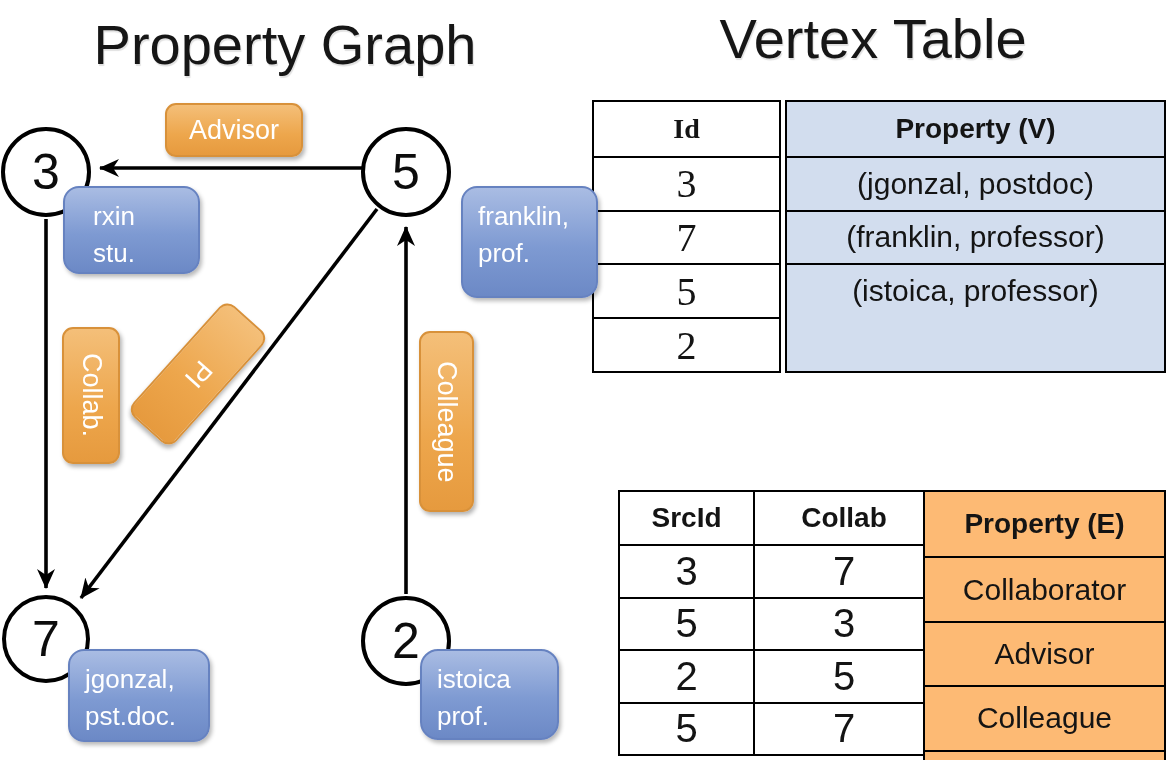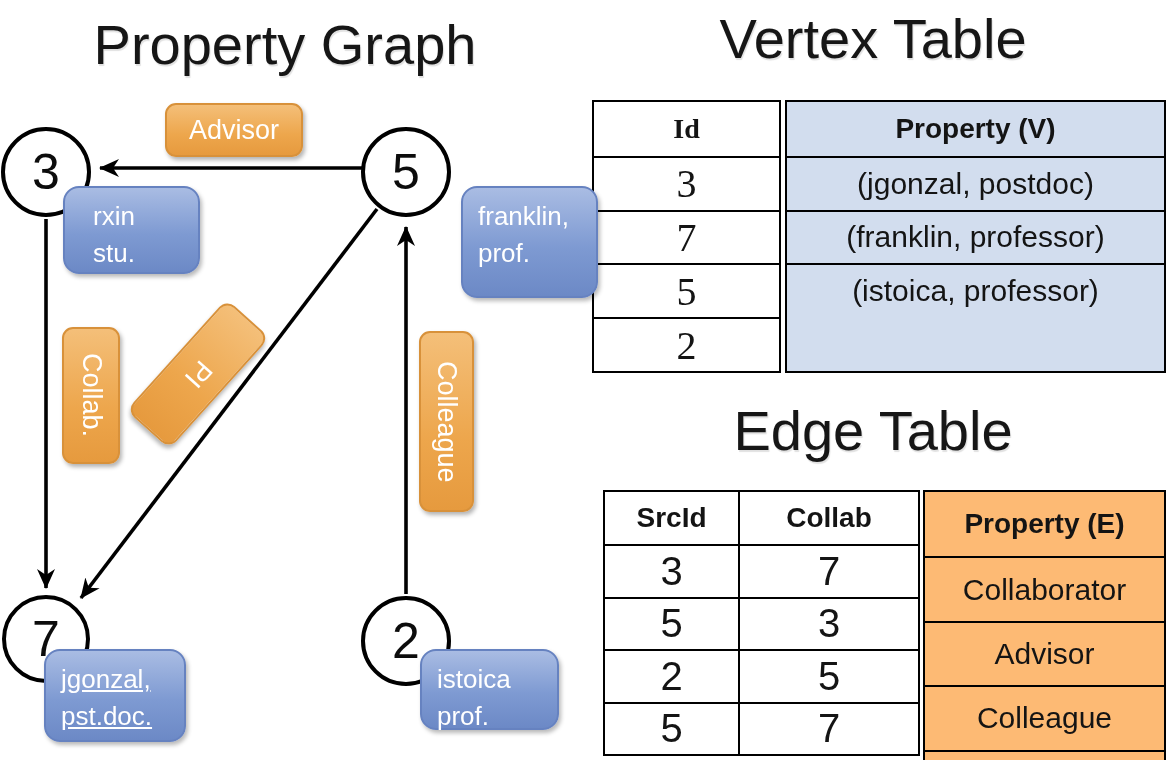--- a/index.html
+++ b/index.html
@@ -65,25 +65,25 @@
   </div>
 
   <div class="vbox" style="left:63px;top:186px;width:137px;height:88px;padding-left:28px;">
     <div>rxin</div>
     <div>stu.</div>
   </div>
   <div class="vbox" style="left:421px;top:186px;width:137px;height:112px;margin-left:40px;">
     <div>franklin,</div>
     <div>prof.</div>
   </div>
-  <div class="vbox" style="left:44px;top:649px;width:142px;height:93px;text-decoration:underline;">
+  <div class="vbox" style="left:68px;top:649px;width:142px;height:93px;">
     <div>jgonzal,</div>
     <div>pst.doc.</div>
   </div>
-  <div class="vbox" style="left:420px;top:649px;width:139px;height:81px;">
+  <div class="vbox" style="left:420px;top:649px;width:139px;height:91px;border-radius:18px;">
     <div>istoica</div>
     <div>prof.</div>
   </div>
 
   <div class="ebox" style="left:165px;top:103px;width:138px;height:54px;">
     <span>Advisor</span>
   </div>
   <div class="ebox" style="left:62px;top:327px;width:58px;height:137px;">
     <span class="vert">Collab.</span>
   </div>
@@ -104,23 +104,22 @@
     <div class="cell num">2</div>
   </div>
 
   <div class="tblock" style="left:785px;top:100px;width:381px;height:273px;background:#d2ddee;grid-template-rows:repeat(5,1fr);">
     <div class="cell first hdr">Property (V)</div>
     <div class="cell">(jgonzal, postdoc)</div>
     <div class="cell">(franklin, professor)</div>
     <div class="cell">(istoica, professor)</div>
   </div>
 
-  <div class="title" style="left:580px;top:398px;width:586px;">Edge Table</div>
 
-  <div class="tblock" style="left:603px;top:490px;width:317px;height:266px;grid-template-columns:133px 1fr;grid-template-rows:repeat(5,1fr);">
+  <div class="tblock" style="left:618px;top:490px;width:317px;height:266px;grid-template-columns:133px 1fr;grid-template-rows:repeat(5,1fr);">
     <div class="cell first hdr">SrcId</div>
     <div class="cell first hdr cleft">Collab</div>
     <div class="cell num">3</div>
     <div class="cell num cleft">7</div>
     <div class="cell num">5</div>
     <div class="cell num cleft">3</div>
     <div class="cell num">2</div>
     <div class="cell num cleft">5</div>
     <div class="cell num">5</div>
     <div class="cell num cleft">7</div>

